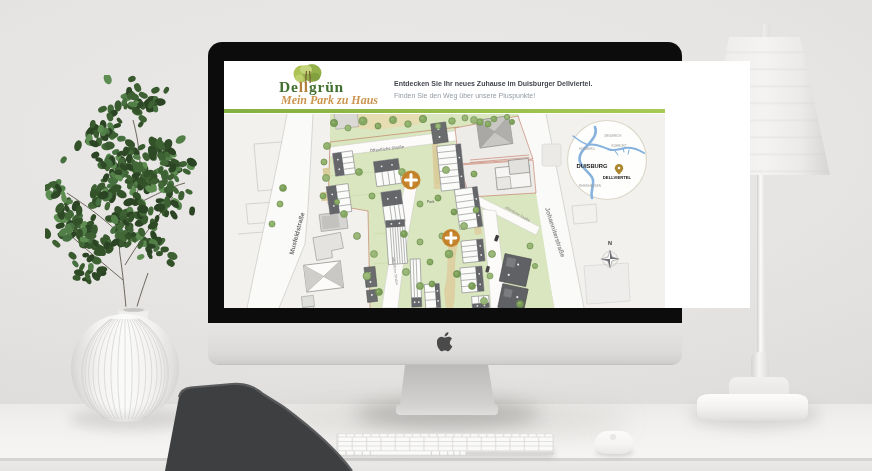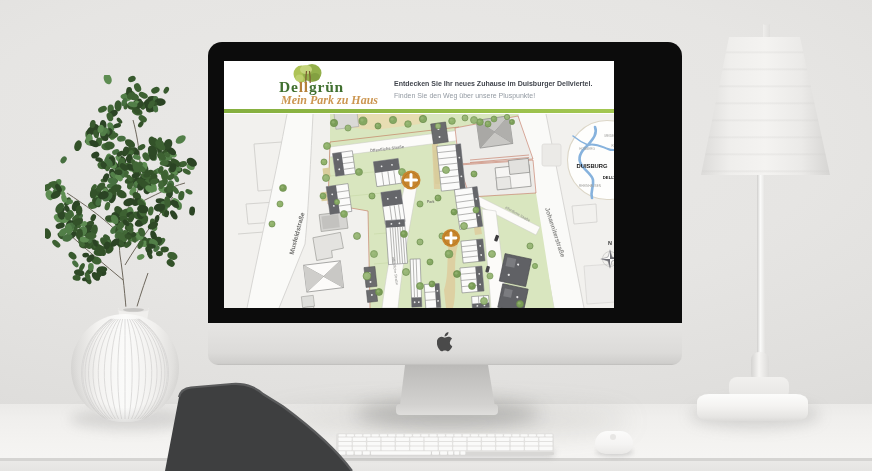--- a/index.html
+++ b/index.html
@@ -538,21 +538,21 @@
   <path fill="#4a4a4a" d="M10.8 9.6c0-2.1 1.7-3.1 1.8-3.2-1-1.4-2.5-1.6-3-1.6-1.3-.1-2.5.75-3.1.75-.6 0-1.6-.73-2.7-.71-1.4 0-2.6.8-3.3 2-1.4 2.4-.35 6 1 8 .66.97 1.45 2.05 2.5 2 1-.04 1.38-.64 2.6-.64 1.2 0 1.55.64 2.6.62 1.08-.02 1.76-.98 2.42-1.95.76-1.12 1.07-2.2 1.09-2.26-.02-.01-2.1-.8-2.1-3.01zM8.7 3.4c.55-.66.92-1.58.82-2.5-.8.03-1.75.53-2.32 1.19-.51.59-.96 1.53-.84 2.43.88.07 1.79-.45 2.34-1.12z"></path>
 </svg>
 
 <div class="abs" style="left:396px;top:365px;width:102px;height:48px;
   clip-path:polygon(9px 0,92px 0,100px 48px,3px 48px);
   background:linear-gradient(180deg,#bbbab8 0%,#c5c4c2 35%,#d2d1cf 80%,#d6d5d3 100%);"></div>
 
 <div class="abs" style="left:396px;top:404px;width:102px;height:11px;border-radius:4px;
   background:linear-gradient(180deg,#d2d1cf,#dfdedc);"></div>
 
-<div class="abs" style="left:224px;top:61px;width:390px;height:247px;background:#ffffff;overflow:hidden;">
+<div class="abs" style="left:224px;top:61px;width:526px;height:247px;background:#ffffff;overflow:hidden;">
 
   <div class="abs" style="left:0;top:0;width:441px;height:48px;background:#ffffff;"></div>
 
   <svg class="abs" style="left:69px;top:3px;" width="29" height="20" viewBox="0 0 29 20">
     <ellipse cx="8.5" cy="10" rx="8" ry="8.5" fill="#aec356"></ellipse>
     <ellipse cx="19" cy="9" rx="9.5" ry="9" fill="#93b04b"></ellipse>
     <ellipse cx="13" cy="5.5" rx="6" ry="4.5" fill="#c6d67e" opacity="0.95"></ellipse>
     <ellipse cx="22" cy="13" rx="5" ry="4" fill="#7f9c3e" opacity="0.8"></ellipse>
     <ellipse cx="6.5" cy="14" rx="4" ry="3.5" fill="#c0d273" opacity="0.8"></ellipse>
     <path d="M13.5 7 C13 11 12.8 15 12.8 19 M16.5 7 C17 11 17.2 15 17.2 19" stroke="#7a5a30" stroke-width="1.2" fill="none"></path>

